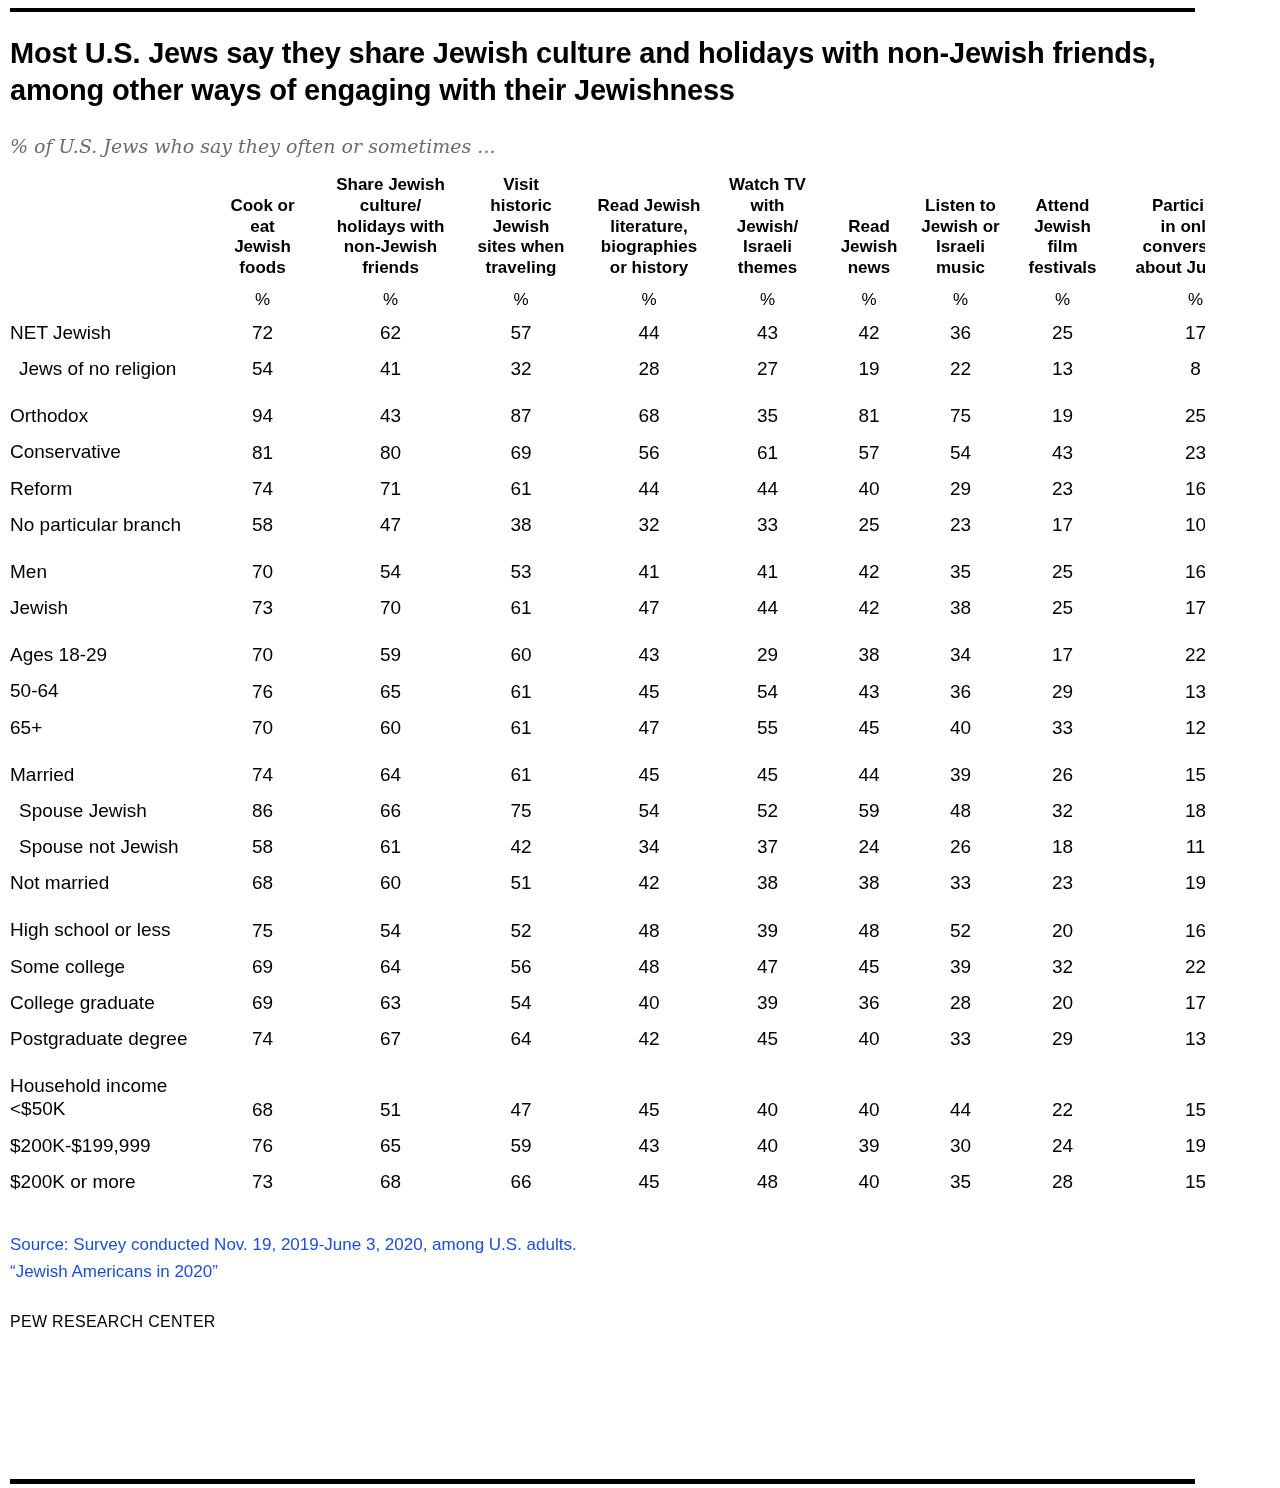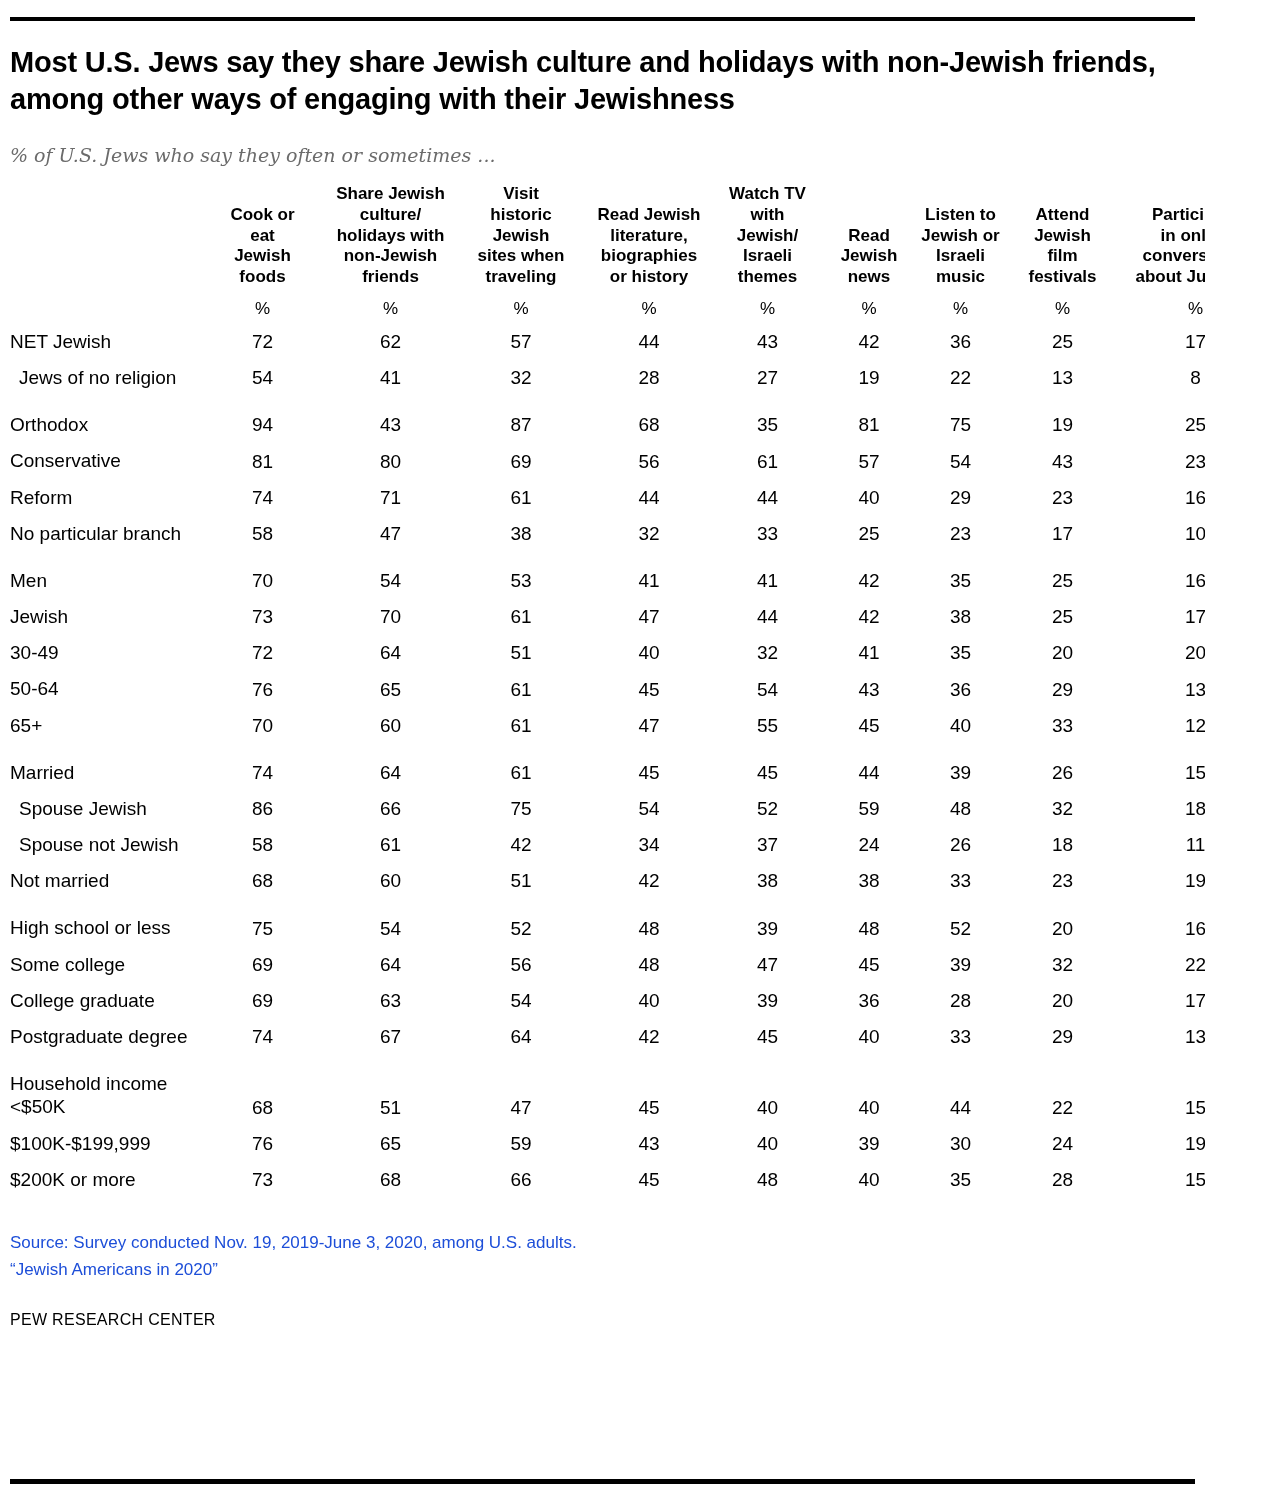--- a/index.html
+++ b/index.html
@@ -3,21 +3,21 @@
 <meta charset="utf-8">
 <style>
   html, body { margin: 0; padding: 0; background: #ffffff; }
   body { font-family: "Liberation Sans", "DejaVu Sans", sans-serif; color: #000; }
   .page {
     position: relative;
     width: 1205px;
     height: 1488px;
     background: #fff;
     box-sizing: border-box;
-    padding: 9px 10px;
+    padding: 0 10px;
     overflow: hidden;
   }
   .rule-top { height: 4px; background: #000; margin-top: 8px; }
   .rule-bottom { position: absolute; left: 10px; right: 10px; bottom: 4px; height: 5px; background: #000; }
   .title {
     font-size: 29px;
     font-weight: 700;
     line-height: 1.28;
     margin: 23px 0 0 0;
     max-width: 1240px;
@@ -244,31 +244,31 @@
           <td class="num">73</td>
           <td class="num">70</td>
           <td class="num">61</td>
           <td class="num">47</td>
           <td class="num">44</td>
           <td class="num">42</td>
           <td class="num">38</td>
           <td class="num">25</td>
           <td class="num">17</td>
         </tr>
-        <tr>
-          <td class="row-label">30-49</td>
-          <td class="num">72</td>
-          <td class="num">64</td>
-          <td class="num">51</td>
-          <td class="num">40</td>
-          <td class="num">32</td>
-          <td class="num">41</td>
-          <td class="num">35</td>
-          <td class="num">20</td>
-          <td class="num">20</td>
+        <tr class="group-start">
+          <td class="row-label">Ages 18-29</td>
+          <td class="num">70</td>
+          <td class="num">59</td>
+          <td class="num">60</td>
+          <td class="num">43</td>
+          <td class="num">29</td>
+          <td class="num">38</td>
+          <td class="num">34</td>
+          <td class="num">17</td>
+          <td class="num">22</td>
         </tr>
         <tr>
           <td class="row-label">50-64</td>
           <td class="num">76</td>
           <td class="num">65</td>
           <td class="num">61</td>
           <td class="num">45</td>
           <td class="num">54</td>
           <td class="num">43</td>
           <td class="num">36</td>
@@ -390,21 +390,21 @@
           <td class="num">51</td>
           <td class="num">47</td>
           <td class="num">45</td>
           <td class="num">40</td>
           <td class="num">40</td>
           <td class="num">44</td>
           <td class="num">22</td>
           <td class="num">15</td>
         </tr>
         <tr>
-          <td class="row-label">$100K-$199,999</td>
+          <td class="row-label">$200K-$199,999</td>
           <td class="num">76</td>
           <td class="num">65</td>
           <td class="num">59</td>
           <td class="num">43</td>
           <td class="num">40</td>
           <td class="num">39</td>
           <td class="num">30</td>
           <td class="num">24</td>
           <td class="num">19</td>
         </tr>

